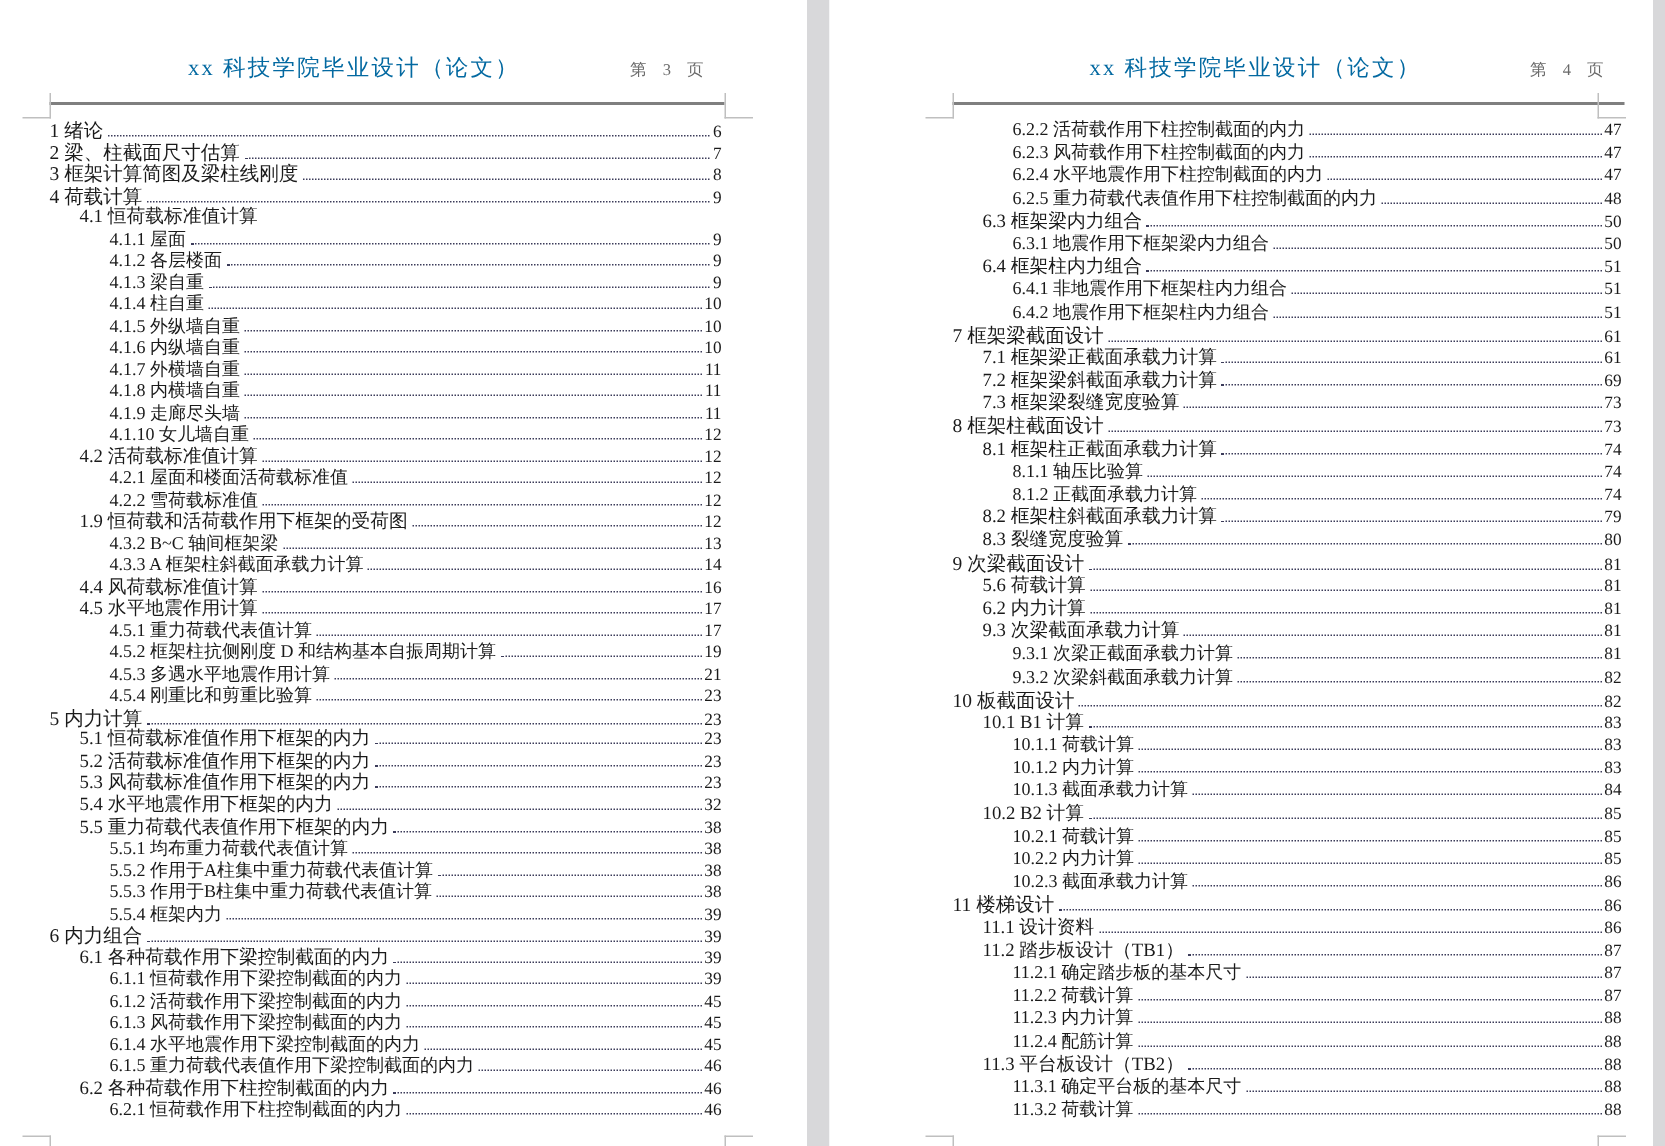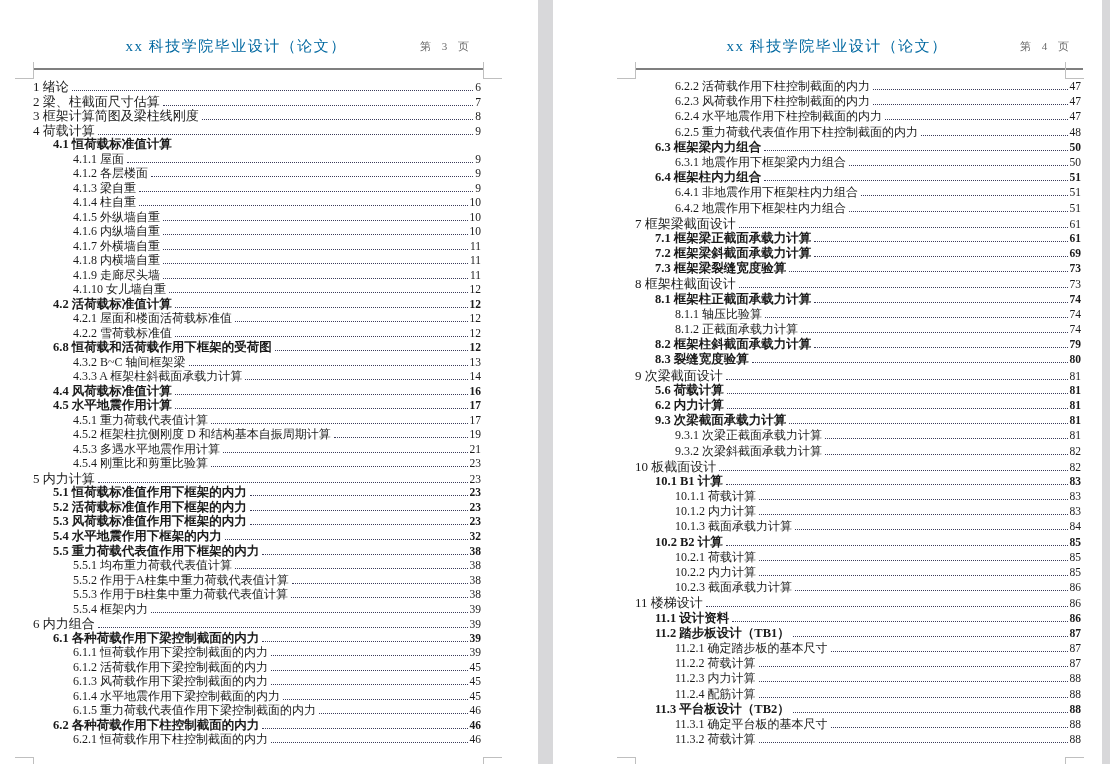--- a/index.html
+++ b/index.html
@@ -33,21 +33,21 @@
   .page-right .tl,.page-right .bl{left:64px;}
   .page-right .tr,.page-right .br{left:512px;}
 
   .toc{position:absolute;top:80px;}
   .page-left .toc{left:33px;width:448px;}
   .page-right .toc{left:82px;width:446px;}
   .toc-row{display:flex;align-items:baseline;color:#1a1a1a;}
   .page-left .toc-row{height:14.52px;}
   .page-right .toc-row{height:15.2px;}
   .lv1{padding-left:0;font-size:13px;}
-  .lv2{padding-left:20px;font-size:12.5px;font-weight:bold;}
+  .lv2{padding-left:20px;font-size:12.5px;}
   .lv3{padding-left:40px;font-size:12px;}
   .toc-title{white-space:nowrap;line-height:1;}
   .toc-dots{flex:1;border-bottom:1.6px dotted #3c3c5a;margin:0 2px 2px 3px;min-width:8px;}
   .toc-page{font-size:11.5px;line-height:1;color:#1a1a1a;white-space:nowrap;}
 </style>
 </head>
 <body>
 
 <div class="page page-left">
   <div class="header-row">
@@ -142,21 +142,21 @@
         <span class="toc-title">4.2.1 屋面和楼面活荷载标准值</span>
         <span class="toc-dots"></span>
         <span class="toc-page">12</span>
       </div>
       <div class="toc-row lv3">
         <span class="toc-title">4.2.2 雪荷载标准值</span>
         <span class="toc-dots"></span>
         <span class="toc-page">12</span>
       </div>
       <div class="toc-row lv2">
-        <span class="toc-title">6.8 恒荷载和活荷载作用下框架的受荷图</span>
+        <span class="toc-title">1.9 恒荷载和活荷载作用下框架的受荷图</span>
         <span class="toc-dots"></span>
         <span class="toc-page">12</span>
       </div>
       <div class="toc-row lv3">
         <span class="toc-title">4.3.2 B~C 轴间框架梁</span>
         <span class="toc-dots"></span>
         <span class="toc-page">13</span>
       </div>
       <div class="toc-row lv3">
         <span class="toc-title">4.3.3 A 框架柱斜截面承载力计算</span>

